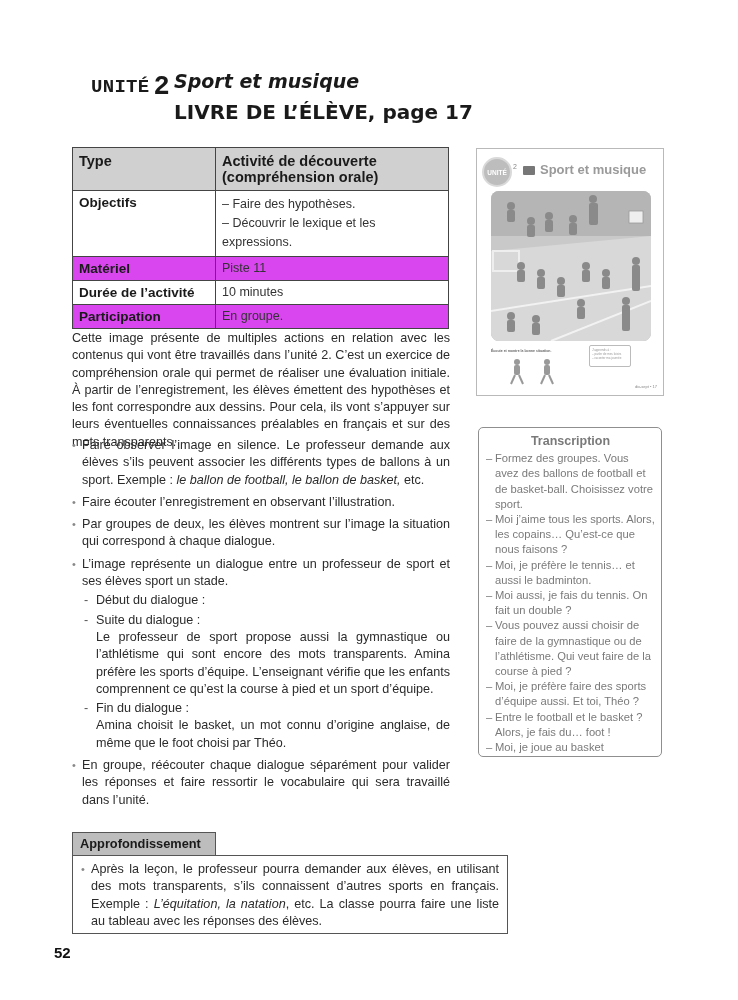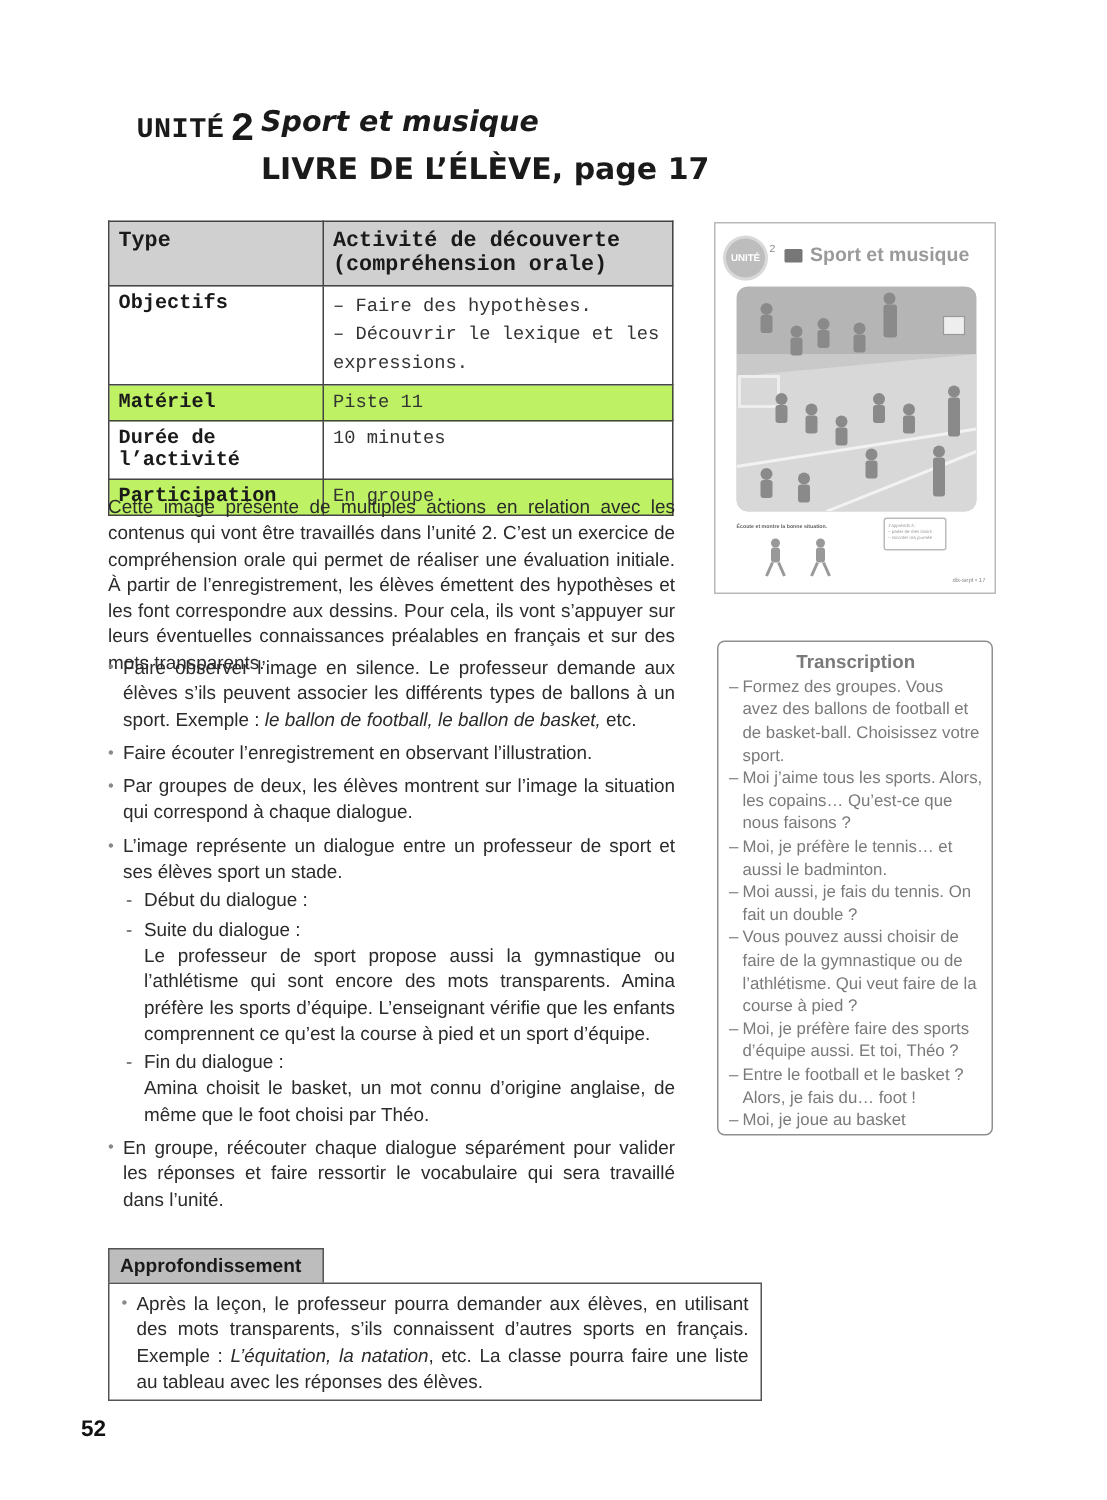--- a/index.html
+++ b/index.html
@@ -5,24 +5,24 @@
   html, body { margin:0; padding:0; background:#ffffff; }
   body { width:738px; height:1000px; position:relative; overflow:hidden;
          font-family:"Liberation Sans", sans-serif; color:#2b2b2b; }
   .header { position:absolute; left:74px; top:68px; }
   .unit-label { position:absolute; left:0; top:4px; font-family:Liberation Mono, monospace; font-weight:bold; font-size:19px; letter-spacing:0.3px; color:#1a1a1a; white-space:nowrap;margin-left:17px; }
   .unit-num { font-size:27px; margin-left:4px; vertical-align:-2px; }
   .unit-title { position:absolute; left:100px; top:2px; font-family:"DejaVu Sans", sans-serif; font-weight:bold; font-style:italic; font-size:19px; color:#1a1a1a; white-space:nowrap; }
   .unit-sub { position:absolute; left:100px; top:32px; font-family:"DejaVu Sans", sans-serif; font-weight:bold; font-size:20px; color:#1a1a1a; white-space:nowrap; }
 
   table.info { position:absolute; left:72px; top:147px; width:377px; border-collapse:collapse; font-size:12.5px; }
-  table.info td { border:1.5px solid #444; padding:4px 6px; vertical-align:top;font-family:Liberation Mono, monospace; }
+  table.info td { border:1.5px solid #444; padding:4px 6px; vertical-align:top; }
   table.info td.k { width:130px; font-weight:bold; font-size:13.5px; color:#1a1a1a; }
   table.info tr.head td { background:#d0d0d0; font-weight:bold; font-size:14.5px; color:#1a1a1a; padding-top:5px; padding-bottom:5px; }
-  table.info tr.shade td { background:#bef264; }
+  table.info tr.shade td { background:#d946ef; }
   table.info td.v { color:#333; }
   .obj-line { display:block; line-height:19px; }
 
   .body-text { position:absolute; left:72px; width:378px; font-size:12.6px; line-height:17.3px; color:#2b2b2b; }
   .intro { top:330px; text-align:justify; }
   .bullets { top:437px; }
   .bullet { position:relative; padding-left:10px; margin-bottom:5px; text-align:justify; }
   .bullet .dot { position:absolute; left:0; top:0; color:#888; font-size:11px; }
   .sub { position:relative; padding-left:24px; margin-top:2px; }
   .sub .dash { position:absolute; left:12px; top:0; color:#555; }

